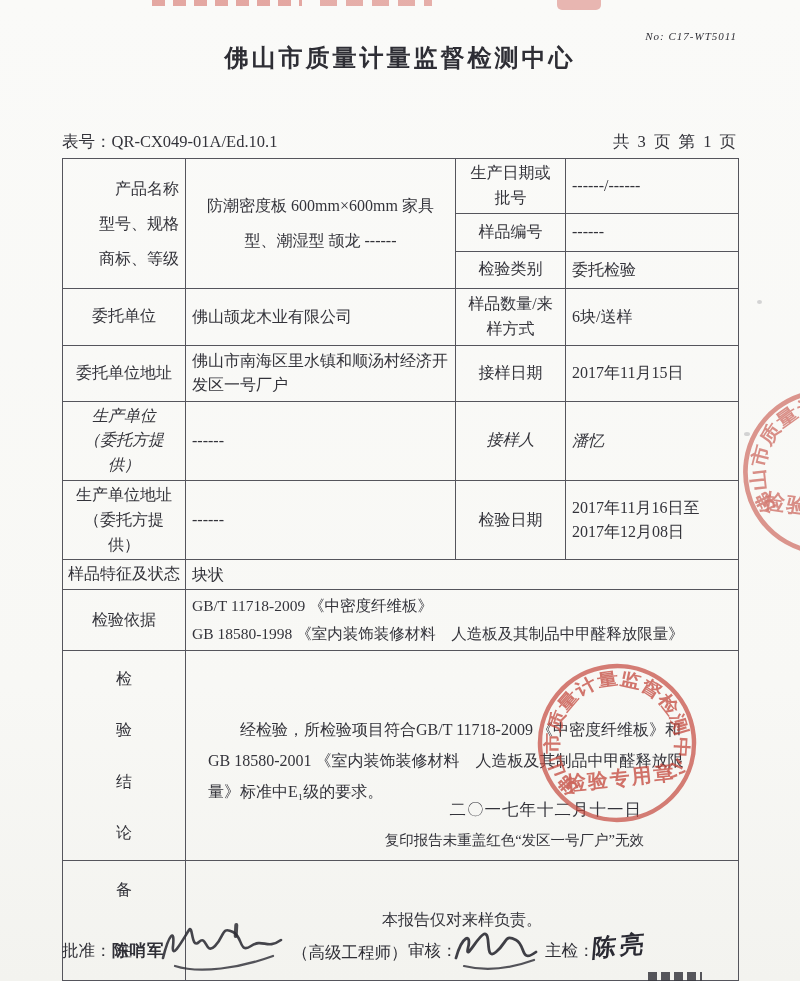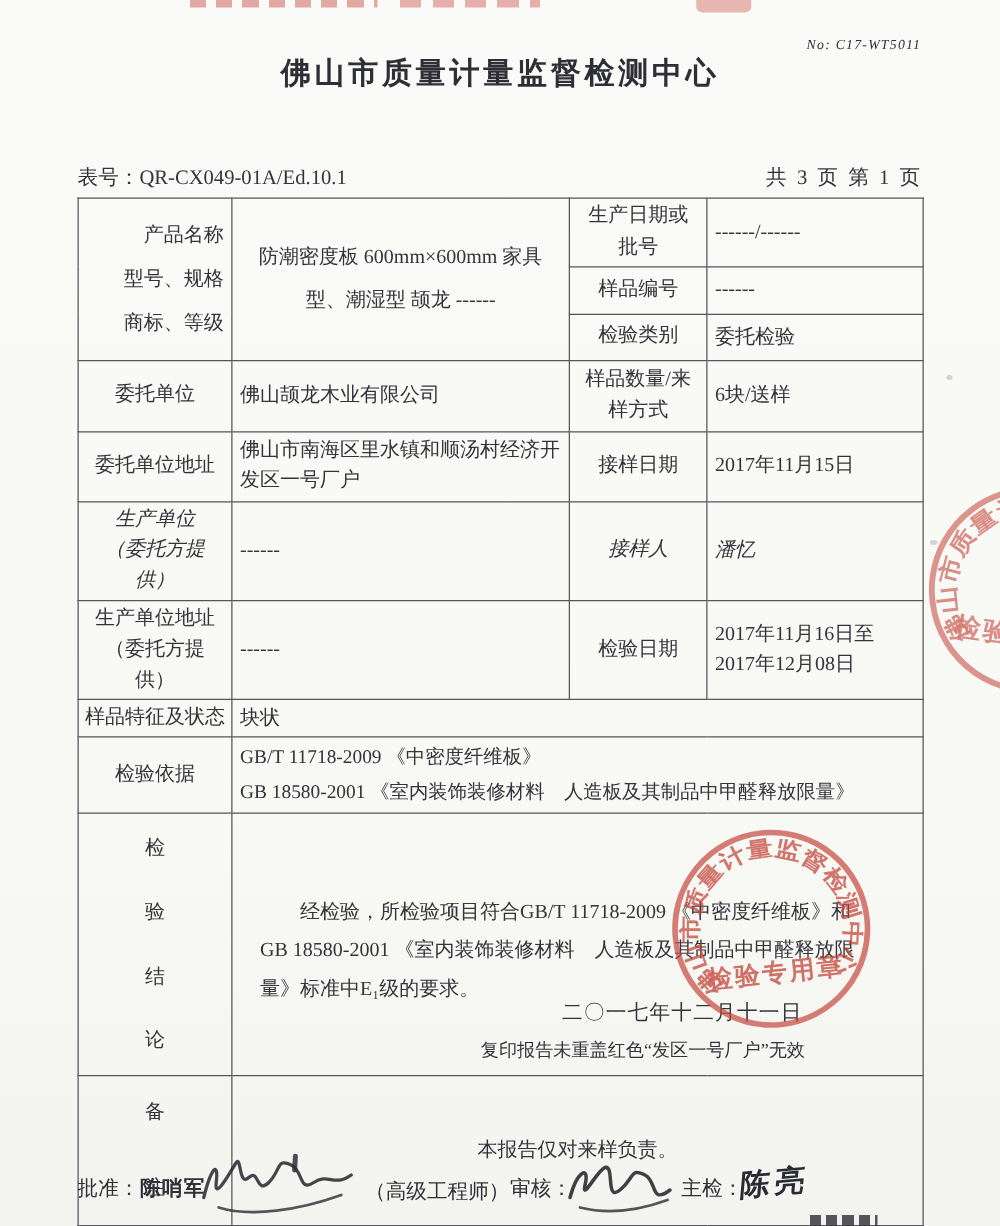--- a/index.html
+++ b/index.html
@@ -173,21 +173,21 @@
       <td class="val">2017年11月16日至
 2017年12月08日</td>
     </tr>
     <tr style="height:30px;">
       <td class="lab" style="padding:0 2px;">样品特征及状态</td>
       <td class="val" colspan="3">块状</td>
     </tr>
     <tr style="height:57px;">
       <td class="lab">检验依据</td>
       <td class="val" colspan="3" style="font-size:15.5px; line-height:1.8;">GB/T 11718-2009 《中密度纤维板》
-GB 18580-2001 《室内装饰装修材料　人造板及其制品中甲醛释放限量》</td>
+GB 18580-1998 《室内装饰装修材料　人造板及其制品中甲醛释放限量》</td>
     </tr>
     <tr style="height:208px;">
       <td class="vlab" style="line-height:3.2;">检
 验
 结
 论</td>
       <td class="conclusion-cell" colspan="3">
         <div class="conclusion-text">经检验，所检验项目符合GB/T 11718-2009 《中密度纤维板》和GB 18580-2001 《室内装饰装修材料　人造板及其制品中甲醛释放限量》标准中E₁级的要求。</div>
         <div class="conclusion-date">二〇一七年十二月十一日</div>
         <div class="conclusion-note">复印报告未重盖红色“发区一号厂户”无效</div>

